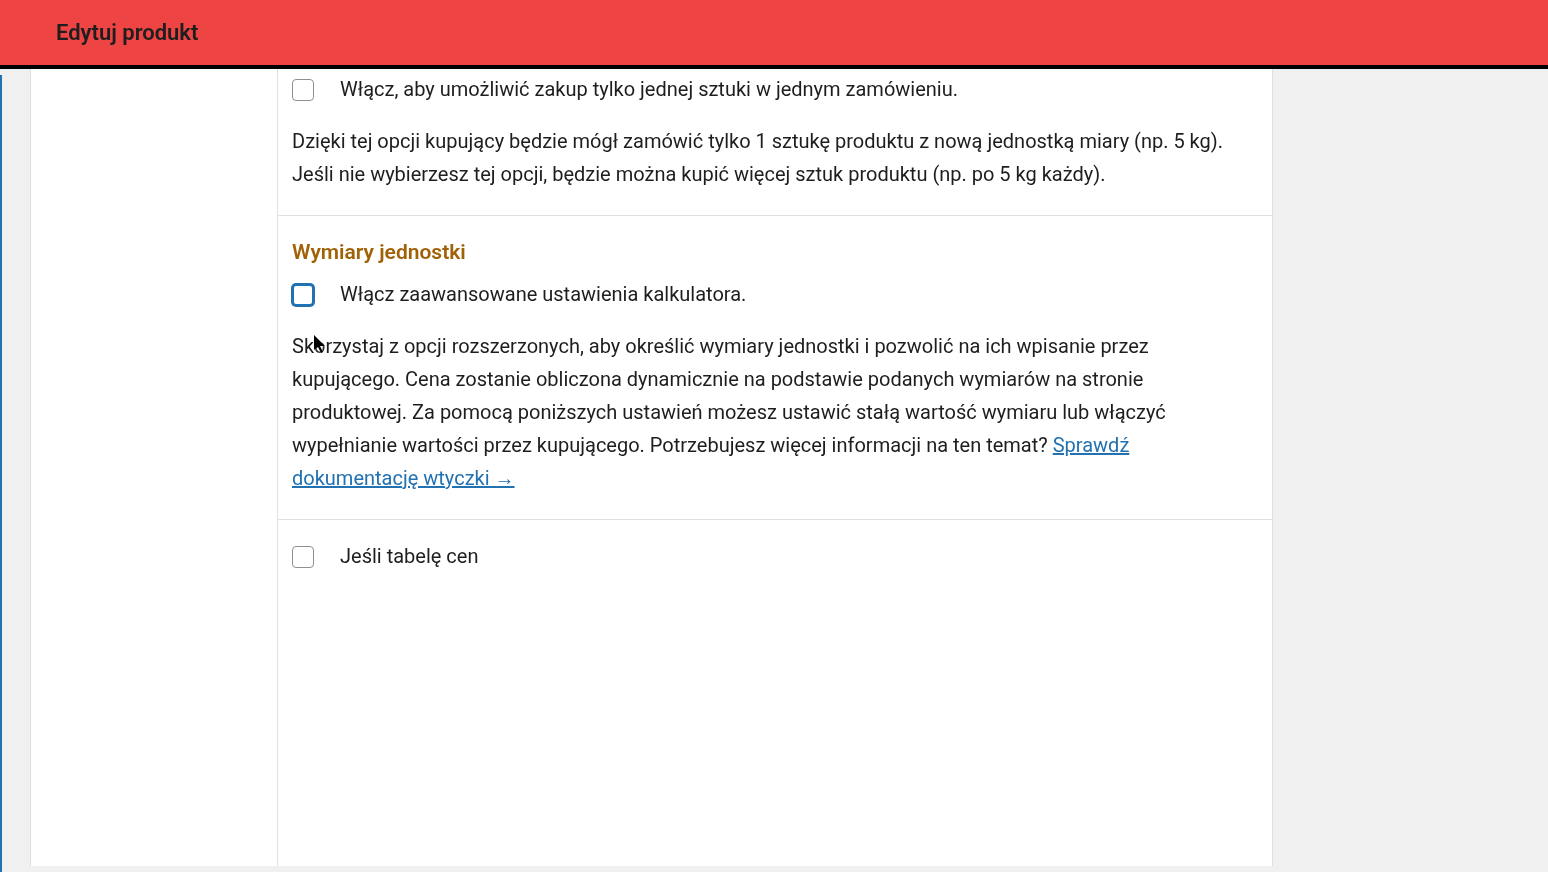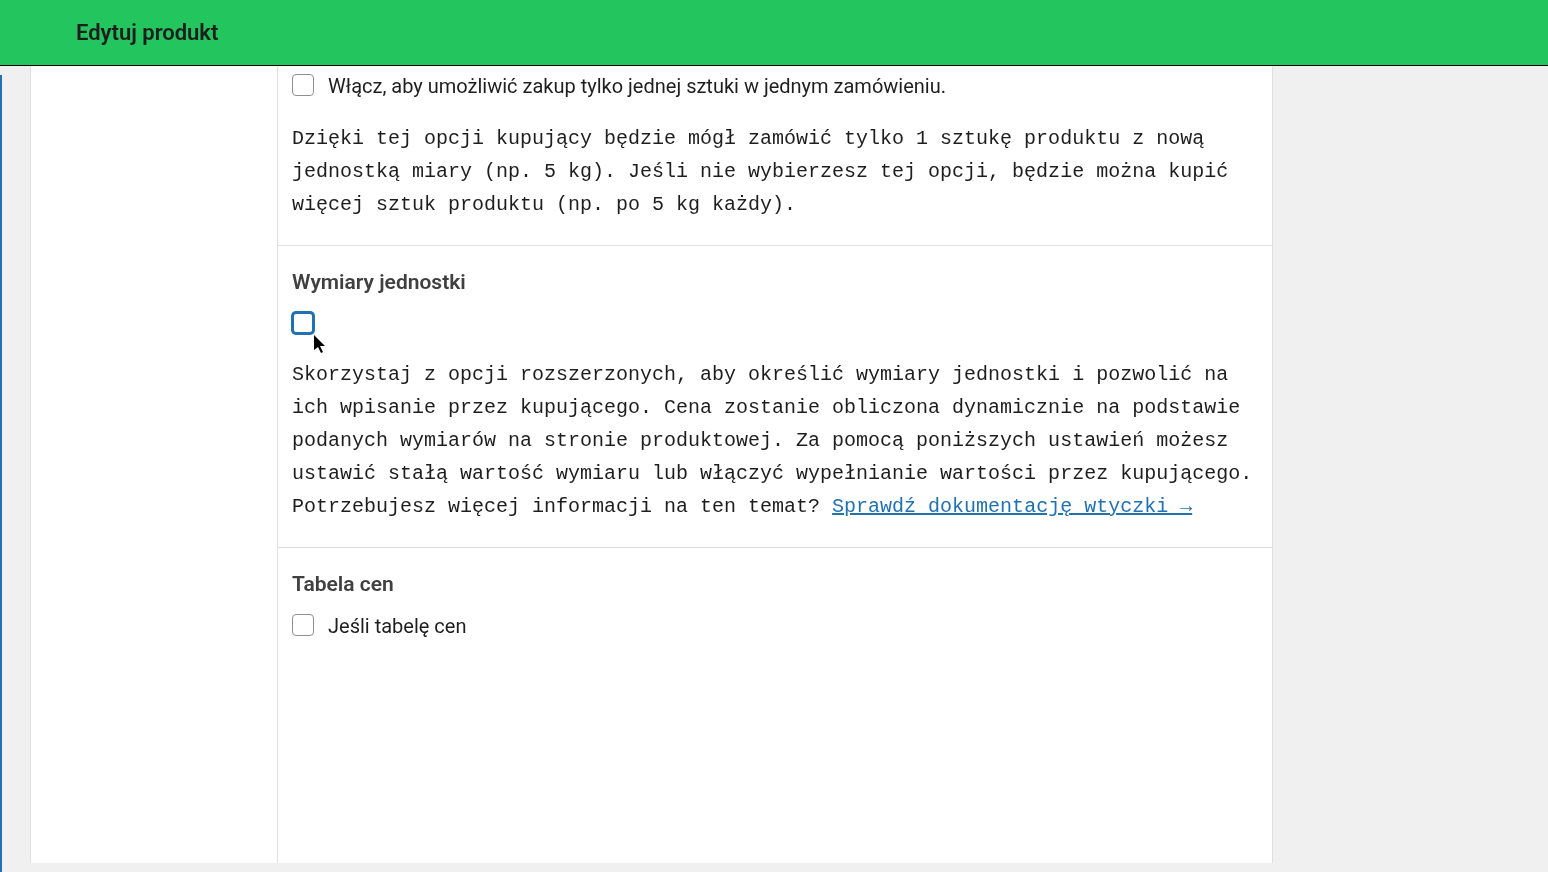--- a/index.html
+++ b/index.html
@@ -6,23 +6,23 @@
       margin: 0;
       padding: 0;
       box-sizing: border-box;
     }
     body {
       font-family: -apple-system, BlinkMacSystemFont, "Segoe UI", Roboto, Helvetica, Arial, sans-serif;
       background: #f0f0f1;
       color: #1e1e1e;
     }
     .header {
-      background: #22c55e;
-      padding: 20px 76px;
-      border-bottom: 1px solid #000000;
+      background: #ef4444;
+      padding: 20px 56px;
+      border-bottom: 4px solid #000000;
     }
     .header-title {
       font-size: 22px;
       font-weight: 600;
       color: #1e1e1e;
     }
     .main-container {
       display: flex;
       padding: 0 30px;
     }
@@ -46,26 +46,26 @@
     .section:last-child {
       border-bottom: none;
     }
     .section-inner {
       padding: 0 14px;
     }
     .section-title {
       font-size: 21px;
       font-weight: 600;
       margin-bottom: 18px;
-      color: #404040;
+      color: #a16207;
     }
     .checkbox-row {
       display: flex;
-      align-items: flex-start;
-      gap: 14px;
+      align-items: flex-end;
+      gap: 26px;
       margin-bottom: 24px;
     }
     .checkbox {
       width: 22px;
       height: 22px;
       border: 1.5px solid #8c8f94;
       border-radius: 4px;
       background: #ffffff;
       cursor: pointer;
       flex-shrink: 0;
@@ -76,21 +76,20 @@
     }
     .checkbox-label {
       font-size: 20px;
       color: #1e1e1e;
     }
     .description {
       font-size: 20px;
       line-height: 1.65;
       color: #1e1e1e;
       margin-top: 24px;
-      font-family: Liberation Mono, monospace;
     }
     .link {
       color: #2271b1;
       text-decoration: underline;
       cursor: pointer;
     }
     .first-section {
       padding-top: 8px;
       padding-bottom: 24px;
       border-bottom: 1px solid #e0e0e0;
@@ -138,30 +137,30 @@
         </div>
         <p class="description">Dzięki tej opcji kupujący będzie mógł zamówić tylko 1 sztukę produktu z nową jednostką miary (np. 5 kg). Jeśli nie wybierzesz tej opcji, będzie można kupić więcej sztuk produktu (np. po 5 kg każdy).</p>
       </div>
     </div>
 
     <div class="section">
       <div class="section-inner">
         <h2 class="section-title">Wymiary jednostki</h2>
         <div class="checkbox-row">
           <div class="checkbox focused"></div>
+          <span class="checkbox-label">Włącz zaawansowane ustawienia kalkulatora.</span>
         </div>
         <p class="description">
           <span>Skorzystaj z opcji rozszerzonych, aby określić wymiary jednostki i pozwolić na ich wpisanie przez kupującego. Cena zostanie obliczona dynamicznie na podstawie podanych wymiarów na stronie produktowej. Za pomocą poniższych ustawień możesz ustawić stałą wartość wymiaru lub włączyć wypełnianie wartości przez kupującego. Potrzebujesz więcej informacji na ten temat? </span><a class="link">Sprawdź dokumentację wtyczki →</a>
         </p>
       </div>
     </div>
 
     <div class="section">
       <div class="section-inner">
-        <h2 class="section-title">Tabela cen</h2>
         <div class="checkbox-row">
           <div class="checkbox"></div>
           <span class="checkbox-label">Jeśli tabelę cen</span>
         </div>
       </div>
     </div>
 
   </div>
 </div>
 

